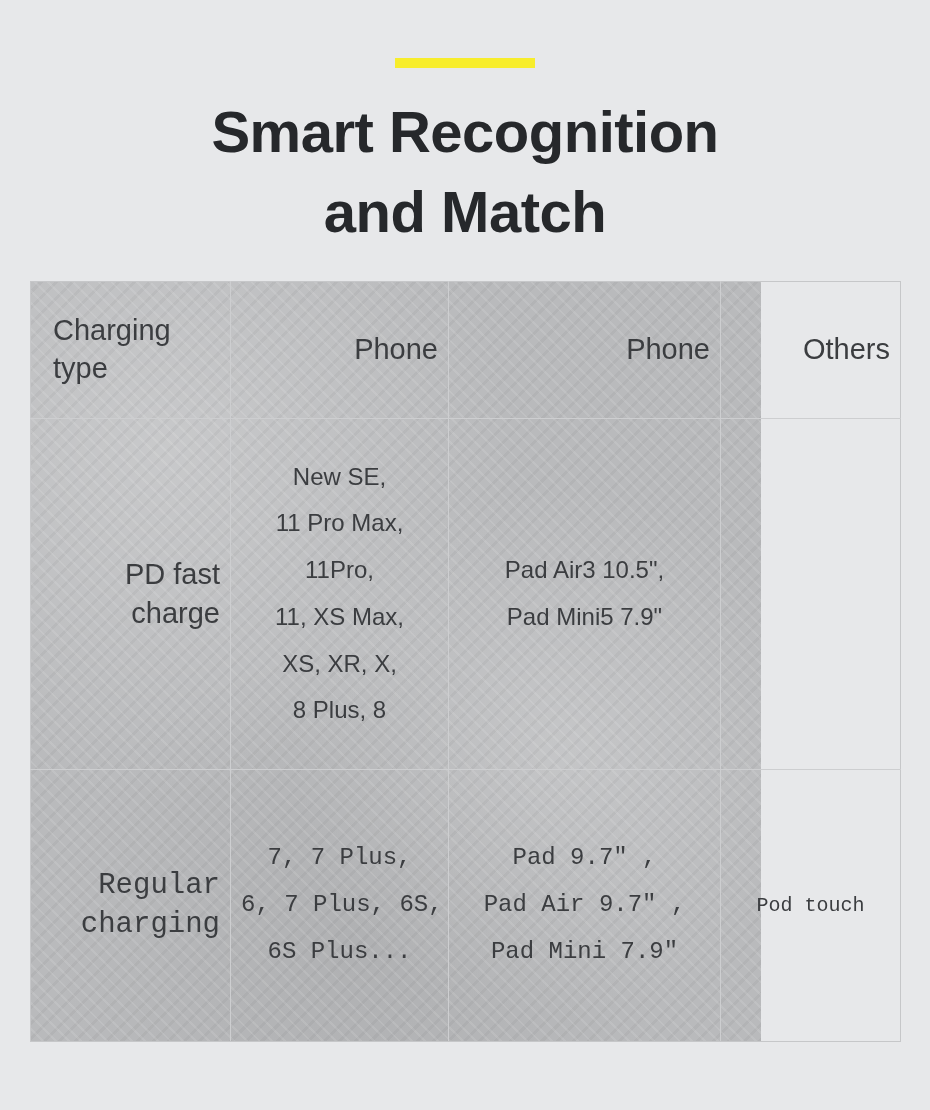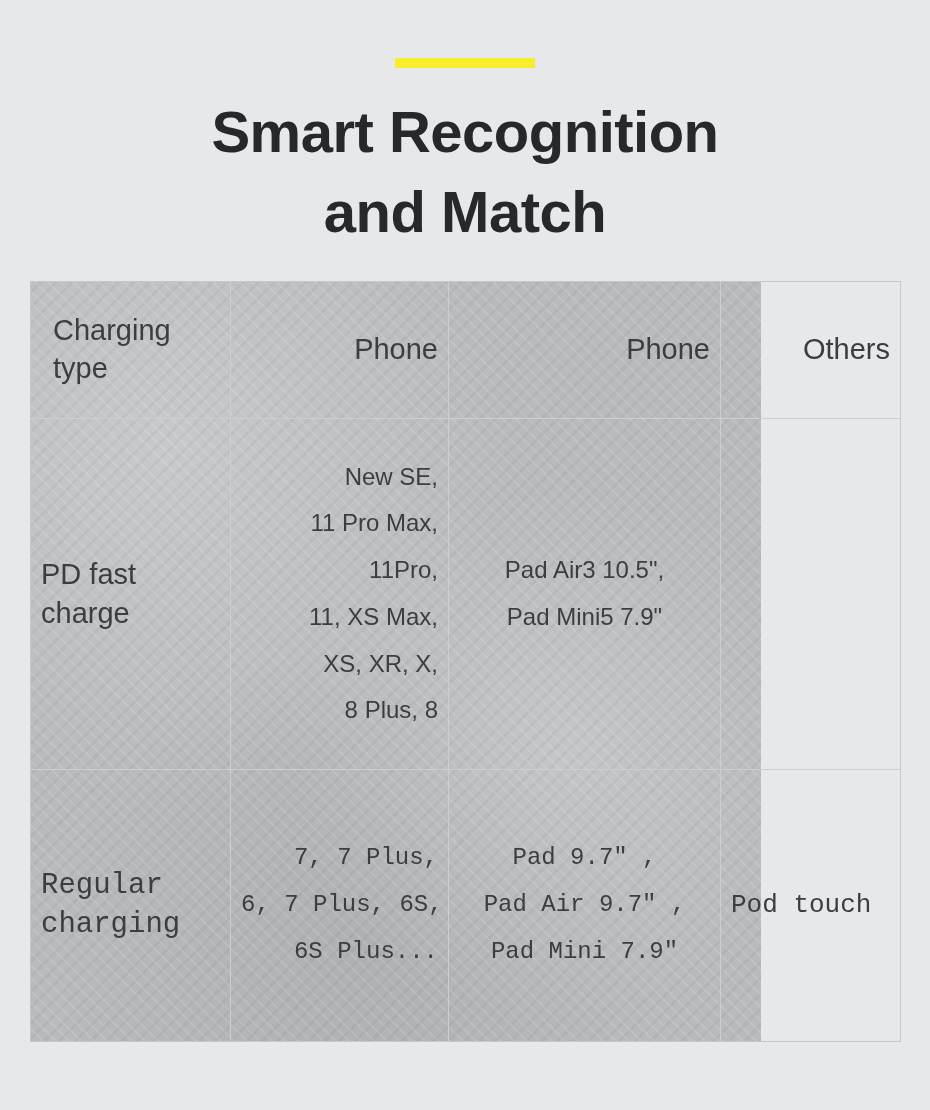--- a/index.html
+++ b/index.html
@@ -99,40 +99,41 @@
     line-height: 1.3;
   }
   .head-cell.left {
     text-align: left;
     padding-left: 22px;
   }
 
   .rowlabel {
     font-size: 29px;
     color: #34363a;
-    text-align: left;
+    text-align: right;
     padding-left: 34px;
     line-height: 1.35;
     margin-left: 8px;
   }
 
   .cell-list {
     font-size: 24px;
     line-height: 1.95;
     color: #3c3e42;
-    text-align: right;
+    text-align: center;
     padding-left: 36px;
   }
   .cell-list.center {
     text-align: center;
     padding-left: 10px;
   }
   .cell-plain {
-    font-size: 26px;
+    font-size: 20px;
     color: #3c3e42;
+    text-align: center;
   }
   .nowrap-line { white-space: nowrap; }
 </style>
 </head>
 <body>
 
 <div class="page">
 
   <div class="accent-bar"></div>
 

